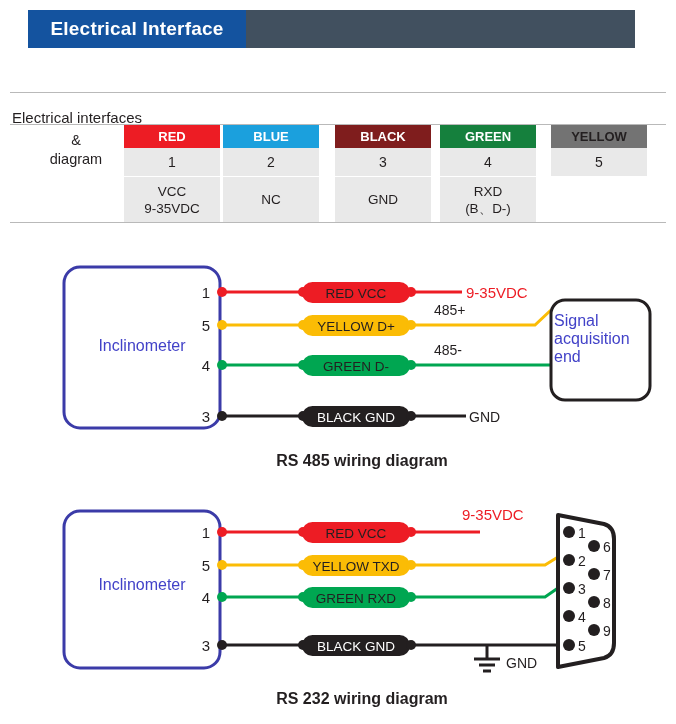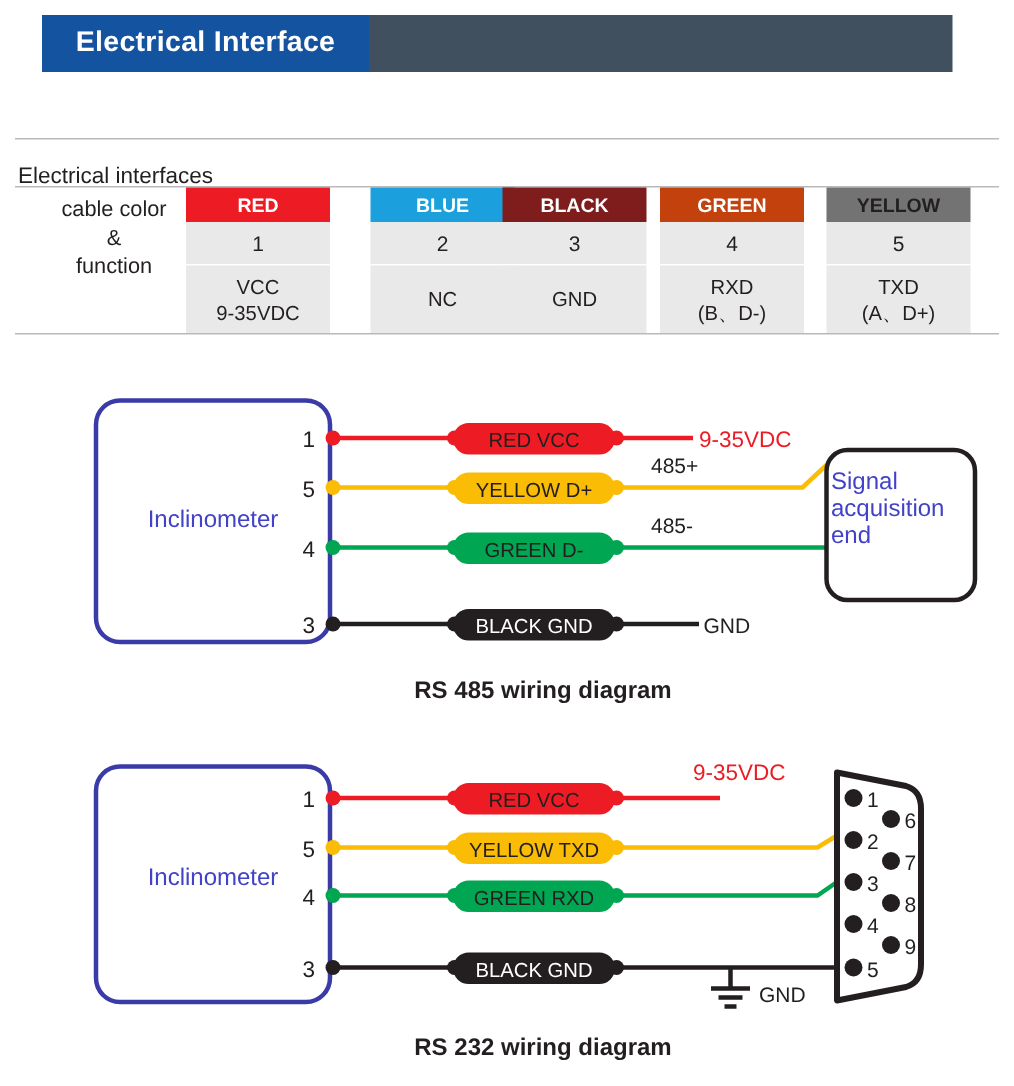--- a/index.html
+++ b/index.html
@@ -50,68 +50,63 @@
 <div class="abs" id="header-title-block">
   <span class="t">Electrical Interface</span>
 </div>
 
 <div class="abs rule" id="rule-top"></div>
 <div class="abs" id="section-heading">Electrical interfaces</div>
 <div class="abs rule" id="rule-mid"></div>
 
 <div class="abs" id="cable-table">
   <div class="rowlabel">
-    <div>cable color</div>
     <div>&amp;</div>
-    <div>function</div>
+    <div>diagram</div>
   </div>
 
   <div class="col" style="left:114px">
     <div class="ch" style="background: rgb(237, 28, 36); color: rgb(255, 255, 255);">RED</div>
     <div class="cnum">1</div>
     <div class="cfn">
       <span>VCC</span>
       <span>9-35VDC</span>
     </div>
   </div>
 
-  <div class="col" style="left:237px">
+  <div class="col" style="left:213px">
     <div class="ch" style="background: rgb(27, 160, 221); color: rgb(255, 255, 255);">BLUE</div>
     <div class="cnum">2</div>
     <div class="cfn">
       <span>NC</span>
       <span></span>
     </div>
   </div>
 
   <div class="col" style="left:325px">
     <div class="ch" style="background: #7f1d1d; color: rgb(255, 255, 255);">BLACK</div>
     <div class="cnum">3</div>
     <div class="cfn">
       <span>GND</span>
       <span></span>
     </div>
   </div>
 
   <div class="col" style="left:430px">
-    <div class="ch" style="background: #c2410c; color: rgb(255, 255, 255);">GREEN</div>
+    <div class="ch" style="background: #15803d; color: rgb(255, 255, 255);">GREEN</div>
     <div class="cnum">4</div>
     <div class="cfn">
       <span>RXD</span>
       <span>(B、D-)</span>
     </div>
   </div>
 
   <div class="col" style="left:541px">
     <div class="ch" style="background: #737373; color: rgb(35, 31, 32);">YELLOW</div>
     <div class="cnum">5</div>
-    <div class="cfn">
-      <span>TXD</span>
-      <span>(A、D+)</span>
-    </div>
   </div>
 </div>
 <div class="abs rule" id="rule-bottom"></div>
 
 <svg class="abs" id="svg-485" style="left:0px;top:250px;" width="676" height="200">
 
   <rect x="64" y="17" width="156" height="161" rx="16" ry="16" fill="#ffffff" stroke="#3b3ba8" stroke-width="3"></rect>
   <text x="142" y="101" text-anchor="middle" font-size="16" fill="#4242c8" font-family="Liberation Sans, sans-serif">Inclinometer</text>
 
   <line x1="222" y1="42" x2="302" y2="42" stroke="#ed1c24" stroke-width="3"></line>

